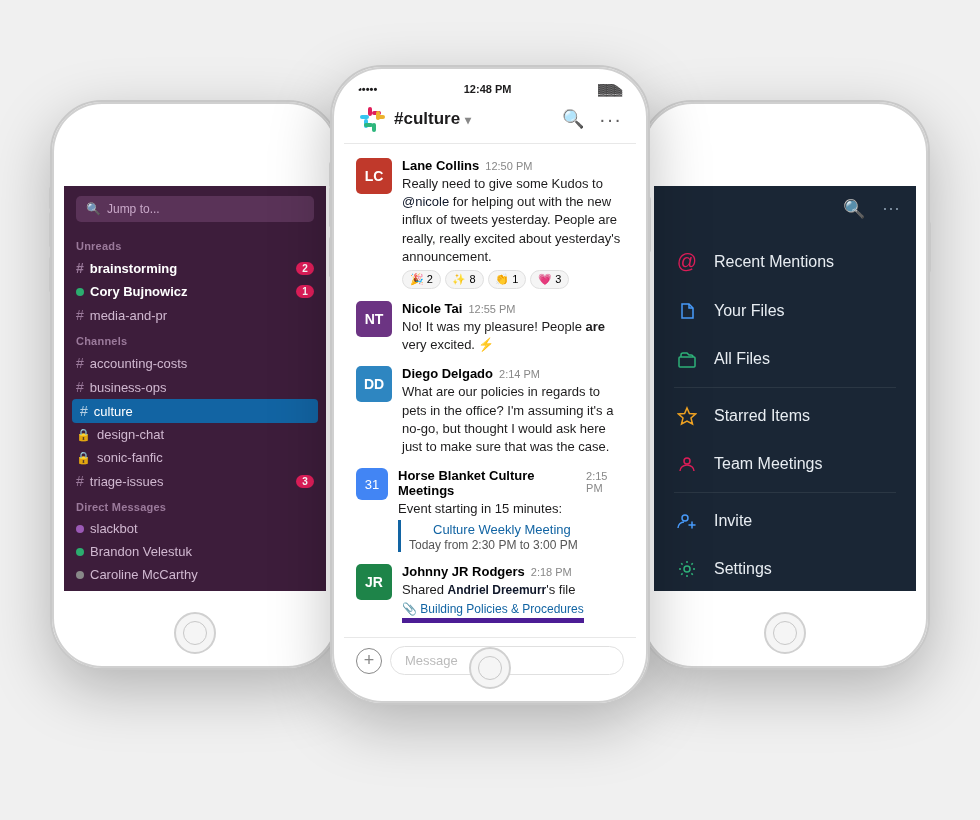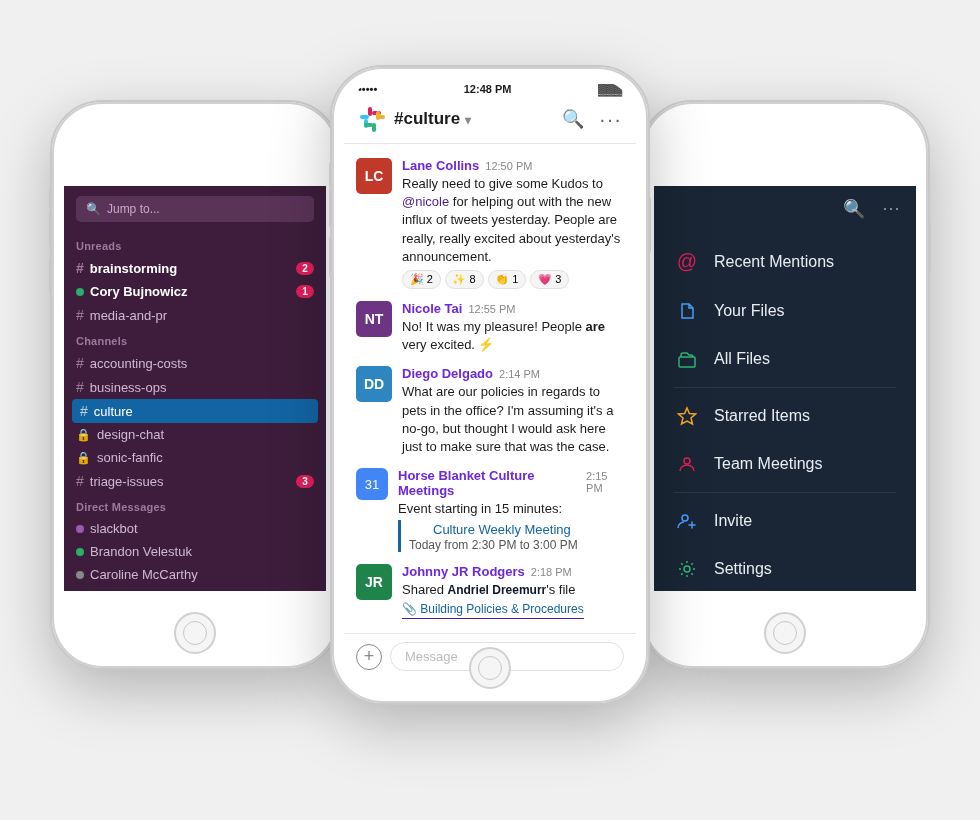--- a/index.html
+++ b/index.html
@@ -280,25 +280,25 @@
 
     .msg-content { flex: 1; min-width: 0; }
 
     .msg-header {
       display: flex;
       align-items: baseline;
       gap: 6px;
       margin-bottom: 2px;
     }
 
-    .msg-name { font-weight: 700; font-size: 13px; color: #6d28d9; }
+    .msg-name { font-weight: 700; font-size: 13px; color: #000000; }
     .msg-time { font-size: 11px; color: #888; }
     .msg-text { font-size: 13px; color: #1d1c1d; line-height: 1.4; }
 
-    .mention { color: #4c1d95; text-align: center; }
+    .mention { color: #0f172a; text-align: center; }
     .bold { font-weight: 700; }
 
     .emoji-reactions {
       display: flex;
       gap: 4px;
       margin-top: 4px;
       flex-wrap: wrap;
     }
 
     .reaction {
@@ -622,21 +622,21 @@
         <div class="message">
           <div class="msg-avatar-placeholder av-johnny">JR</div>
           <div class="msg-content">
             <div class="msg-header">
               <span class="msg-name">Johnny JR Rodgers</span>
               <span class="msg-time">2:18 PM</span>
             </div>
             <div class="msg-text">
               <span>Shared </span><span class="file-link">Andriel Dreemurr</span><span>'s file</span>
             </div>
-            <div class="msg-text" style="color:#1264a3; font-size:12px; border-bottom: 1px solid #4c1d95; display: inline-block;">
+            <div class="msg-text" style="color:#1264a3; font-size:12px; border-bottom: 5px solid #4c1d95; display: inline-block;">
               📎 <span>Building Policies &amp; Procedures</span>
             </div>
           </div>
         </div>
       </div>
 
       <div class="chat-input">
         <div class="input-add">+</div>
         <div class="input-field">
           <span style="color:#bbb;">Message</span>

